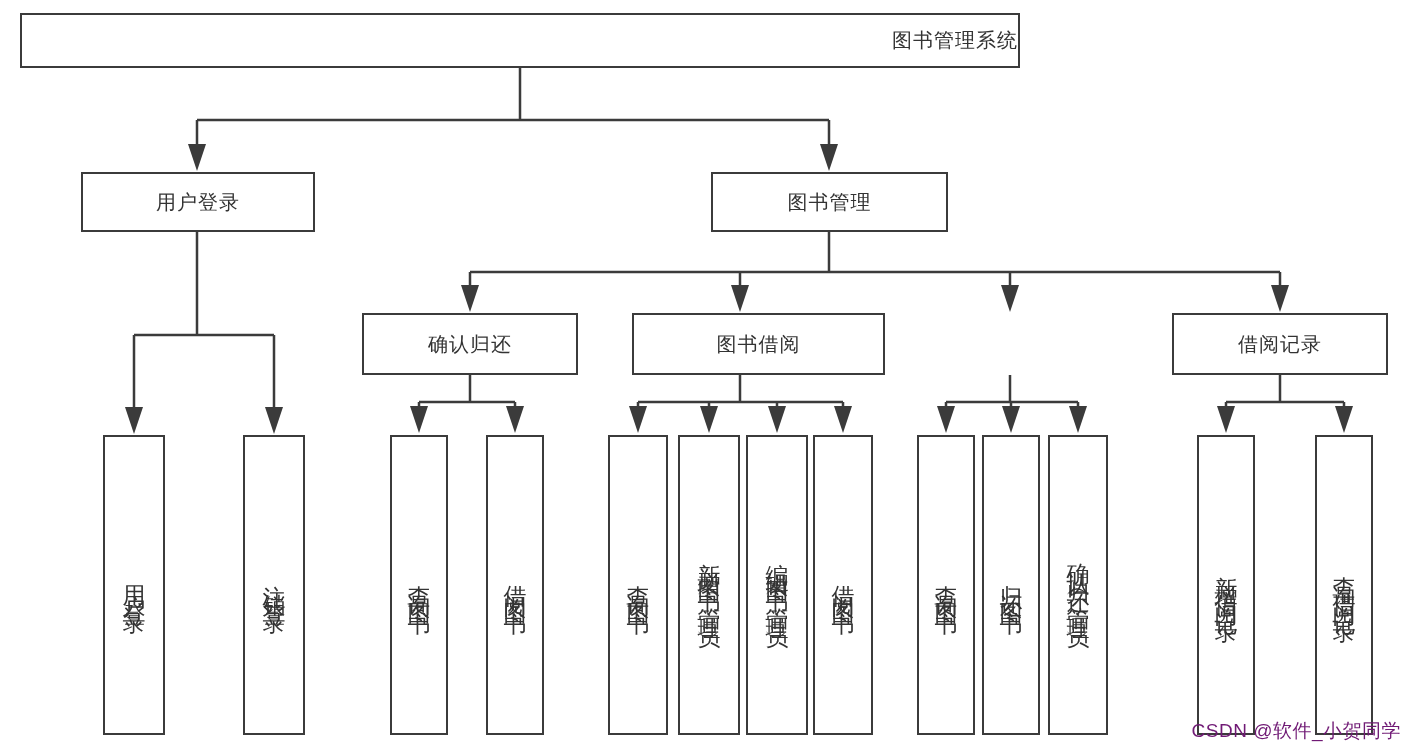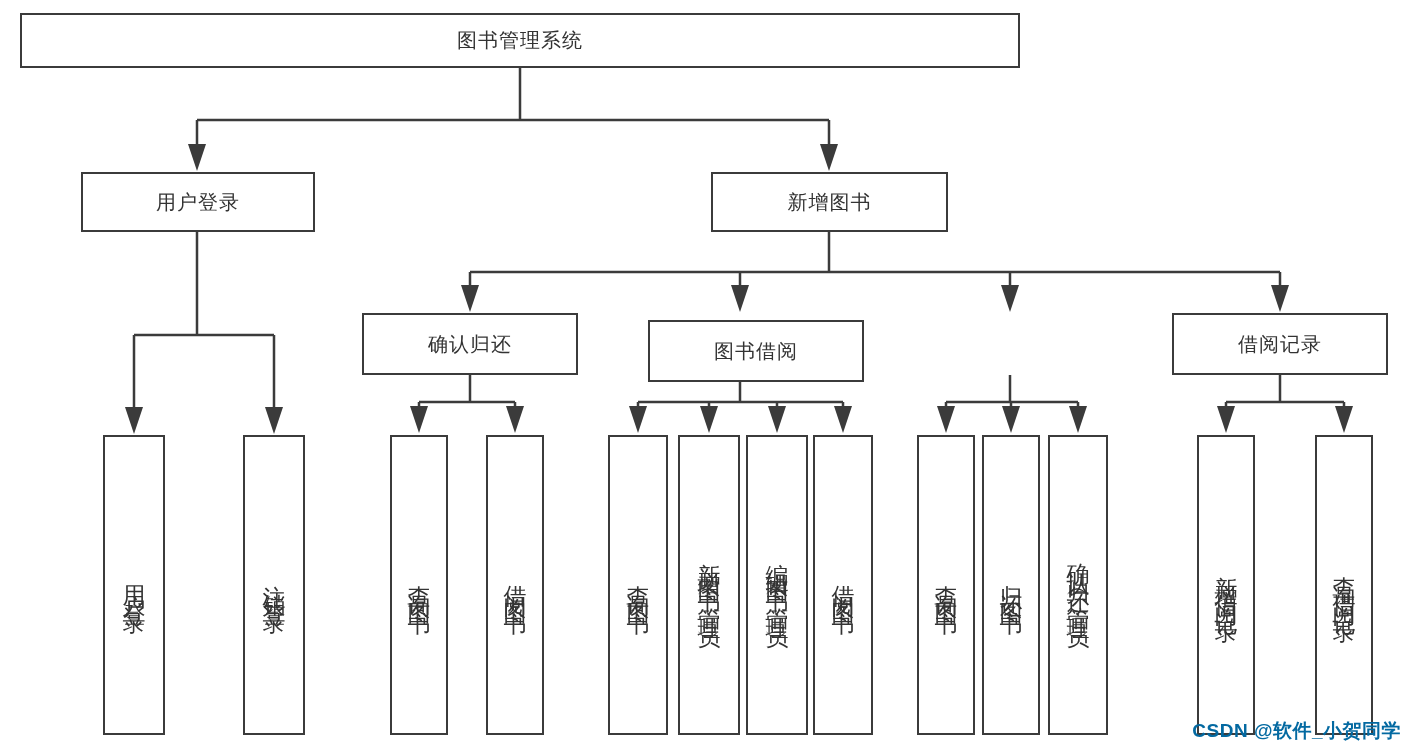--- a/index.html
+++ b/index.html
@@ -45,25 +45,24 @@
     font-size: 23px;
     letter-spacing: 9px;
     line-height: 1;
     white-space: nowrap;
   }
   .watermark {
     position: absolute;
     right: 4px;
     bottom: 3px;
     font-size: 19px;
-    color: #0369a1;
+    color: #701a75;
     letter-spacing: 0.5px;
     z-index: 3;
     white-space: nowrap;
-    font-weight: bold;
   }
 </style>
 </head>
 <body>
 
 <div class="page">
 
   <svg class="connectors" viewBox="0 0 1405 747" xmlns="http://www.w3.org/2000/svg">
     <g stroke="#3b3b3b" stroke-width="2.5" fill="none">
 
@@ -104,35 +103,35 @@
 
       <polygon points="946,433 937,406 955,406"></polygon>
       <polygon points="1011,433 1002,406 1020,406"></polygon>
       <polygon points="1078,433 1069,406 1087,406"></polygon>
 
       <polygon points="1226,433 1217,406 1235,406"></polygon>
       <polygon points="1344,433 1335,406 1353,406"></polygon>
     </g>
   </svg>
 
-  <div class="node hbox" style="left:20px; top:13px; width:1000px; height:55px;">
+  <div class="node hbox" style="left:20px; top:13px; width:1000px; height:55px;justify-content:flex-end;">
     <span>图书管理系统</span>
   </div>
 
   <div class="node hbox" style="left:81px; top:172px; width:234px; height:60px;">
     <span>用户登录</span>
   </div>
   <div class="node hbox" style="left:711px; top:172px; width:237px; height:60px;">
-    <span>新增图书</span>
+    <span>图书管理</span>
   </div>
 
   <div class="node hbox" style="left:362px; top:313px; width:216px; height:62px;">
     <span>确认归还</span>
   </div>
-  <div class="node hbox" style="left:632px; top:320px; width:216px; height:62px;margin-left:16px;">
+  <div class="node hbox" style="left:632px; top:313px; width:253px; height:62px;">
     <span>图书借阅</span>
   </div>
   <div class="node hbox" style="left:1172px; top:313px; width:216px; height:62px;">
     <span>借阅记录</span>
   </div>
 
   <div class="node vbox" style="left:103px; top:435px; width:62px; height:300px;">
     <span class="vtext">用户登录</span>
   </div>
   <div class="node vbox" style="left:243px; top:435px; width:62px; height:300px;">

